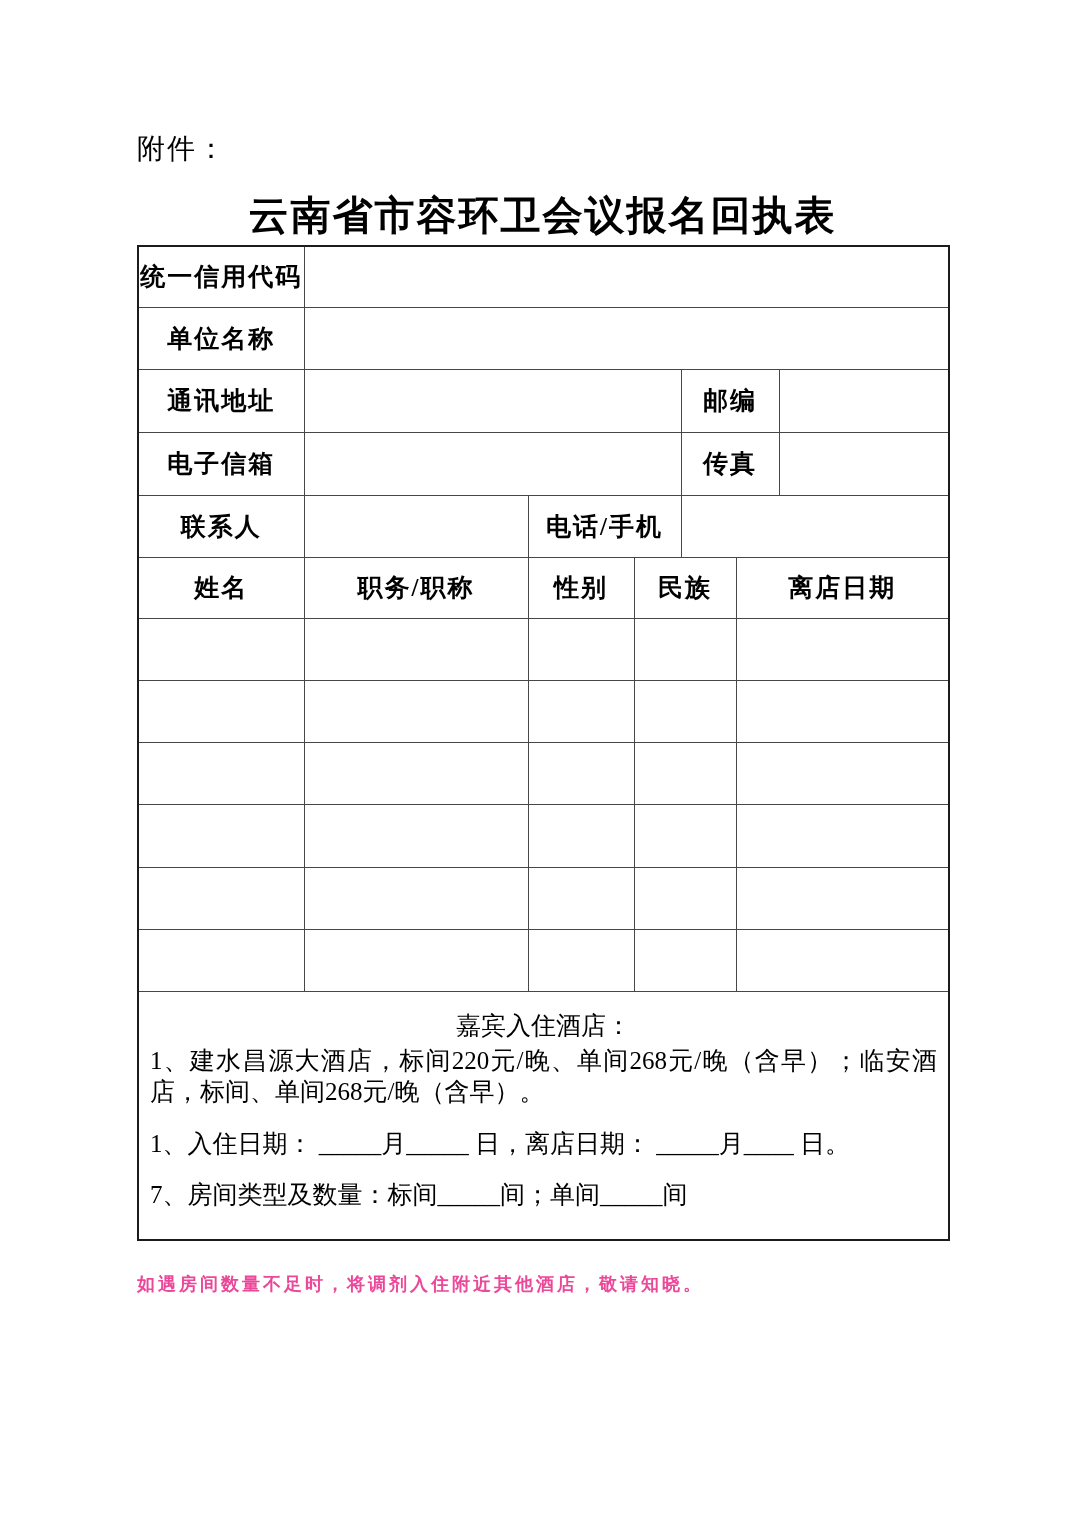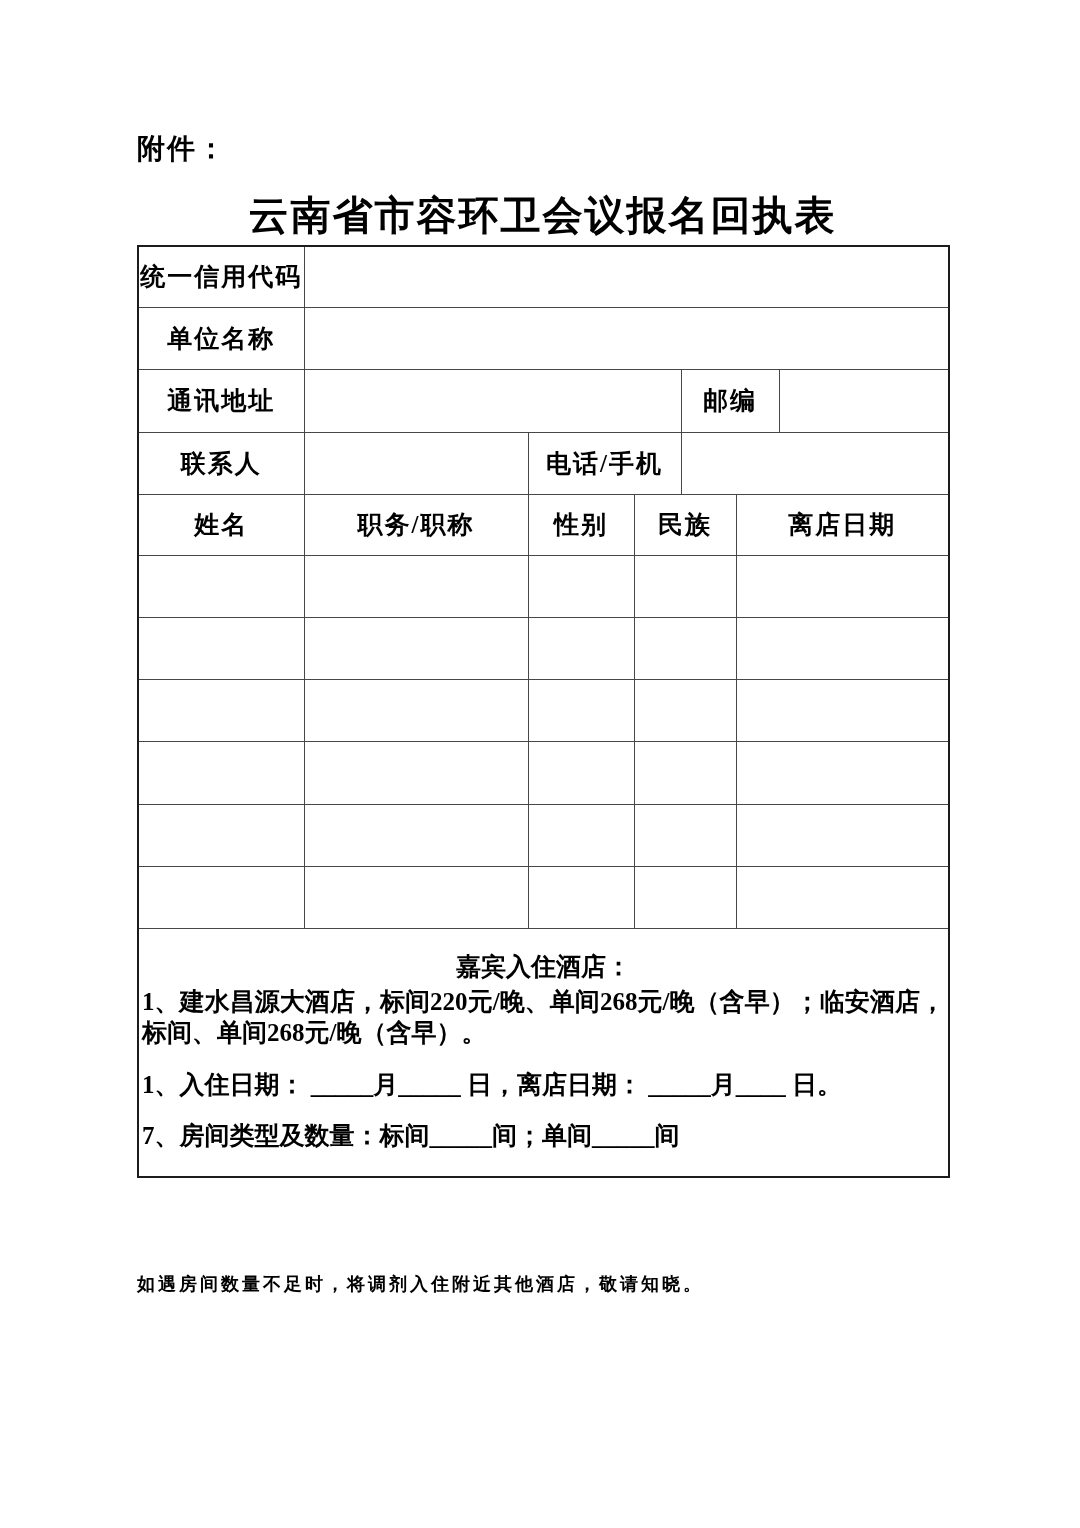--- a/index.html
+++ b/index.html
@@ -6,21 +6,21 @@
   .page{
     position:relative;
     width:1080px;height:1528px;
     background:#ffffff;
     color:#000;
     font-family:"Liberation Serif","DejaVu Serif",serif;
     overflow:hidden;
   }
   .attachment{
     position:absolute;left:137px;top:130px;
-    font-size:28px;font-weight:700;letter-spacing:2px;
+    font-size:28px;font-weight:400;letter-spacing:2px;
   }
   .title{
     position:absolute;left:137px;top:188px;width:811px;
     margin:0;text-align:center;
     font-family:"Liberation Sans","DejaVu Sans",sans-serif;
     font-size:40px;font-weight:bold;letter-spacing:2px;
   }
   table.form-table{
     position:absolute;left:137px;top:245px;width:811px;
     border-collapse:collapse;table-layout:fixed;
@@ -30,30 +30,30 @@
     border:1px solid #474747;
     padding:0;
     text-align:center;vertical-align:middle;
     font-size:25px;
     overflow:hidden;
   }
   td.lbl{font-weight:600;letter-spacing:2px;}
   td.hotel-cell{
     text-align:left;vertical-align:top;
     padding:6px 8px 0 6px;
-    font-size:24px;font-weight:700;
+    font-size:24px;font-weight:400;
   }
   .hotel-cell .hline{margin:0;line-height:32px;}
-  .hotel-cell p{margin:3px;line-height:31px;text-align:justify;}
+  .hotel-cell p{margin:11px;line-height:31px;text-align:justify;}
   .hotel-cell p.p1{margin-top:3px;}
   .hotel-cell p.p2{margin-top:21px;}
   .hotel-cell p.p3{margin-top:20px;}
   .footnote{
     position:absolute;left:137px;top:1272px;
-    font-size:18px;letter-spacing:3px;color:#000000;font-weight:600;
+    font-size:18px;letter-spacing:3px;color:#ec4899;font-weight:600;
   }
 </style>
 </head>
 <body>
 
 <div class="page">
 
   <div class="attachment">附件：</div>
 
   <h1 class="title">云南省市容环卫会议报名回执表</h1>
@@ -80,20 +80,26 @@
       <td colspan="6"></td>
     </tr>
 
     <tr style="height:63px">
       <td class="lbl">通讯地址</td>
       <td colspan="3"></td>
       <td colspan="2" class="lbl">邮编</td>
       <td></td>
     </tr>
 
+    <tr style="height:63px">
+      <td class="lbl">电子信箱</td>
+      <td colspan="3"></td>
+      <td colspan="2" class="lbl">传真</td>
+      <td></td>
+    </tr>
 
     <tr style="height:62px">
       <td class="lbl">联系人</td>
       <td></td>
       <td colspan="2" class="lbl">电话/手机</td>
       <td colspan="3"></td>
     </tr>
 
     <tr style="height:61px">
       <td class="lbl">姓名</td>

